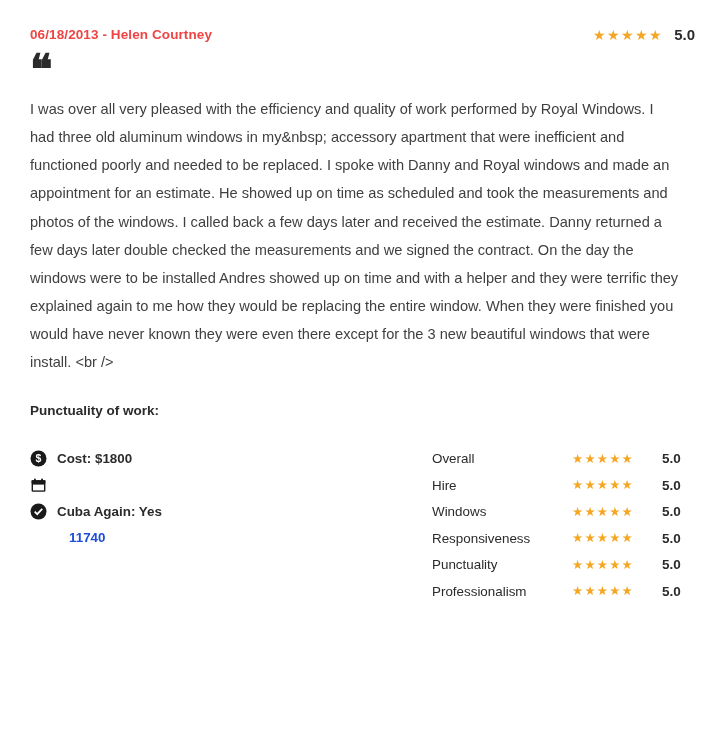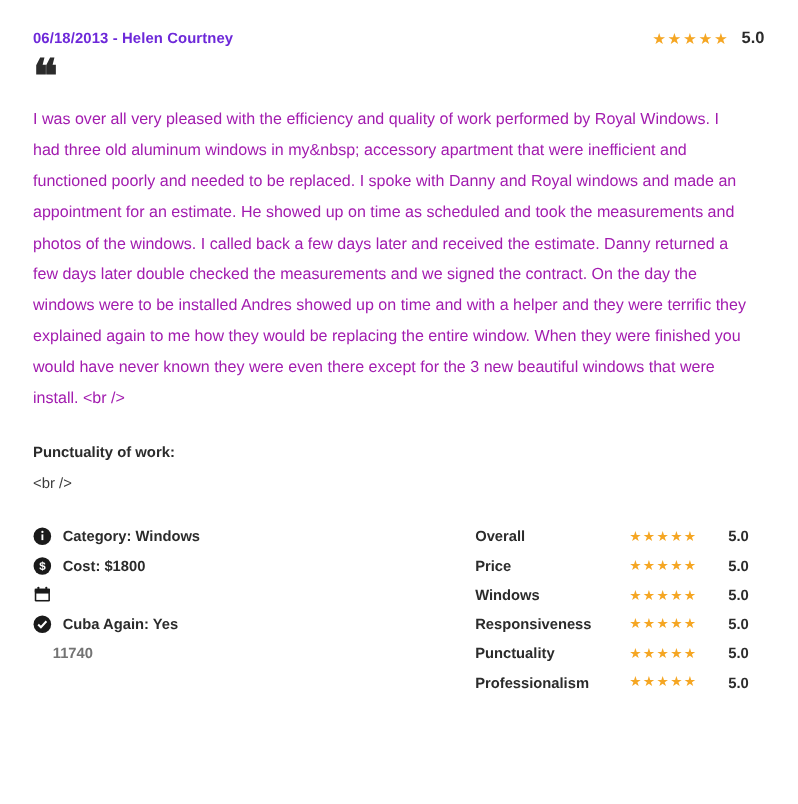--- a/index.html
+++ b/index.html
@@ -24,21 +24,21 @@
   
   .review-header {
     display: flex;
     align-items: center;
     justify-content: space-between;
     margin-bottom: 14px;
   }
   .review-meta {
     font-size: 13.5px;
     font-weight: bold;
-    color: #6d28d9;
+    color: #ef4444;
     letter-spacing: 0.1px;
   }
   .header-rating {
     display: flex;
     align-items: center;
     gap: 11px;
   }
   .stars {
     color: #f5a623;
     font-size: 14px;
@@ -56,21 +56,21 @@
     font-size: 42px;
     font-weight: bold;
     color: #2b2b2b;
     line-height: 0.6;
     height: 24px;
     margin: 8px 0 14px 0;
   }
   .review-body {
     font-size: 14.6px;
     line-height: 1.93;
-    color: #a21caf;
+    color: #404040;
     margin: 0 0 26px 0;
     max-width: 650px;
   }
   
   .desc-title {
     font-size: 13.5px;
     font-weight: bold;
     color: #2b2b2b;
     margin: 0 0 2px 0;
   }
@@ -111,36 +111,36 @@
   }
   .fact-icon svg { display: block; }
   .fact-label {
     font-size: 13.4px;
     font-weight: bold;
     color: #2b2b2b;
   }
   .address-line2 {
     font-size: 13.4px;
     font-weight: bold;
-    color: #737373;
-    margin-left: 18px;
+    color: #1d4ed8;
+    margin-left: 39px;
     line-height: 26.5px;
   }
   .scores {
     flex: 1;
     padding-left: 22px;
   }
   .score-row {
     display: flex;
     align-items: center;
     height: 26.5px;
   }
   .score-label {
     font-size: 13.4px;
-    font-weight: bold;
+    font-weight: normal;
     color: #2b2b2b;
     width: 140px;
     flex: 0 0 140px;
   }
   .score-stars {
     color: #f5a623;
     font-size: 12.5px;
     letter-spacing: 1.2px;
     line-height: 1;
     width: 90px;
@@ -163,36 +163,25 @@
       <span class="stars">★★★★★</span>
       <span class="rating-value">5.0</span>
     </div>
   </div>
 
   <div class="quote-mark">❝</div>
 
   <p class="review-body">I was over all very pleased with the efficiency and quality of work performed by Royal Windows. I had three old aluminum windows in my&amp;nbsp; accessory apartment that were inefficient and functioned poorly and needed to be replaced. I spoke with Danny and Royal windows and made an appointment for an estimate. He showed up on time as scheduled and took the measurements and photos of the windows. I called back a few days later and received the estimate. Danny returned a few days later double checked the measurements and we signed the contract. On the day the windows were to be installed Andres showed up on time and with a helper and they were terrific they explained again to me how they would be replacing the entire window. When they were finished you would have never known they were even there except for the 3 new beautiful windows that were install. &lt;br /&gt;</p>
 
   <div class="desc-title">Punctuality of work:</div>
-  <p class="desc-extra">&lt;br /&gt;</p>
 
   <div class="details">
 
     <div class="facts">
 
-      <div class="fact-row">
-        <span class="fact-icon">
-          <svg width="17" height="17" viewBox="0 0 17 17">
-              <circle cx="8.5" cy="8.5" r="8" fill="#1a1a1a"></circle>
-              <rect x="7.7" y="6.8" width="1.7" height="5.2" fill="#fff"></rect>
-              <circle cx="8.55" cy="4.6" r="1.05" fill="#fff"></circle>
-            </svg>
-        </span>
-        <span class="fact-label">Category: Windows</span>
-      </div>
 
 
       <div class="fact-row">
         <span class="fact-icon">
           <svg width="17" height="17" viewBox="0 0 17 17">
               <circle cx="8.5" cy="8.5" r="8" fill="#1a1a1a"></circle>
               <text x="8.5" y="12.4" text-anchor="middle" font-family="Liberation Sans, sans-serif" font-size="10.5" font-weight="bold" fill="#fff">$</text>
             </svg>
         </span>
         <span class="fact-label">Cost: $1800</span>
@@ -226,21 +215,21 @@
 
     <div class="scores">
 
       <div class="score-row">
         <span class="score-label">Overall</span>
         <span class="score-stars">★★★★★</span>
         <span class="score-value">5.0</span>
       </div>
 
       <div class="score-row">
-        <span class="score-label">Price</span>
+        <span class="score-label">Hire</span>
         <span class="score-stars">★★★★★</span>
         <span class="score-value">5.0</span>
       </div>
 
       <div class="score-row">
         <span class="score-label">Windows</span>
         <span class="score-stars">★★★★★</span>
         <span class="score-value">5.0</span>
       </div>
 

